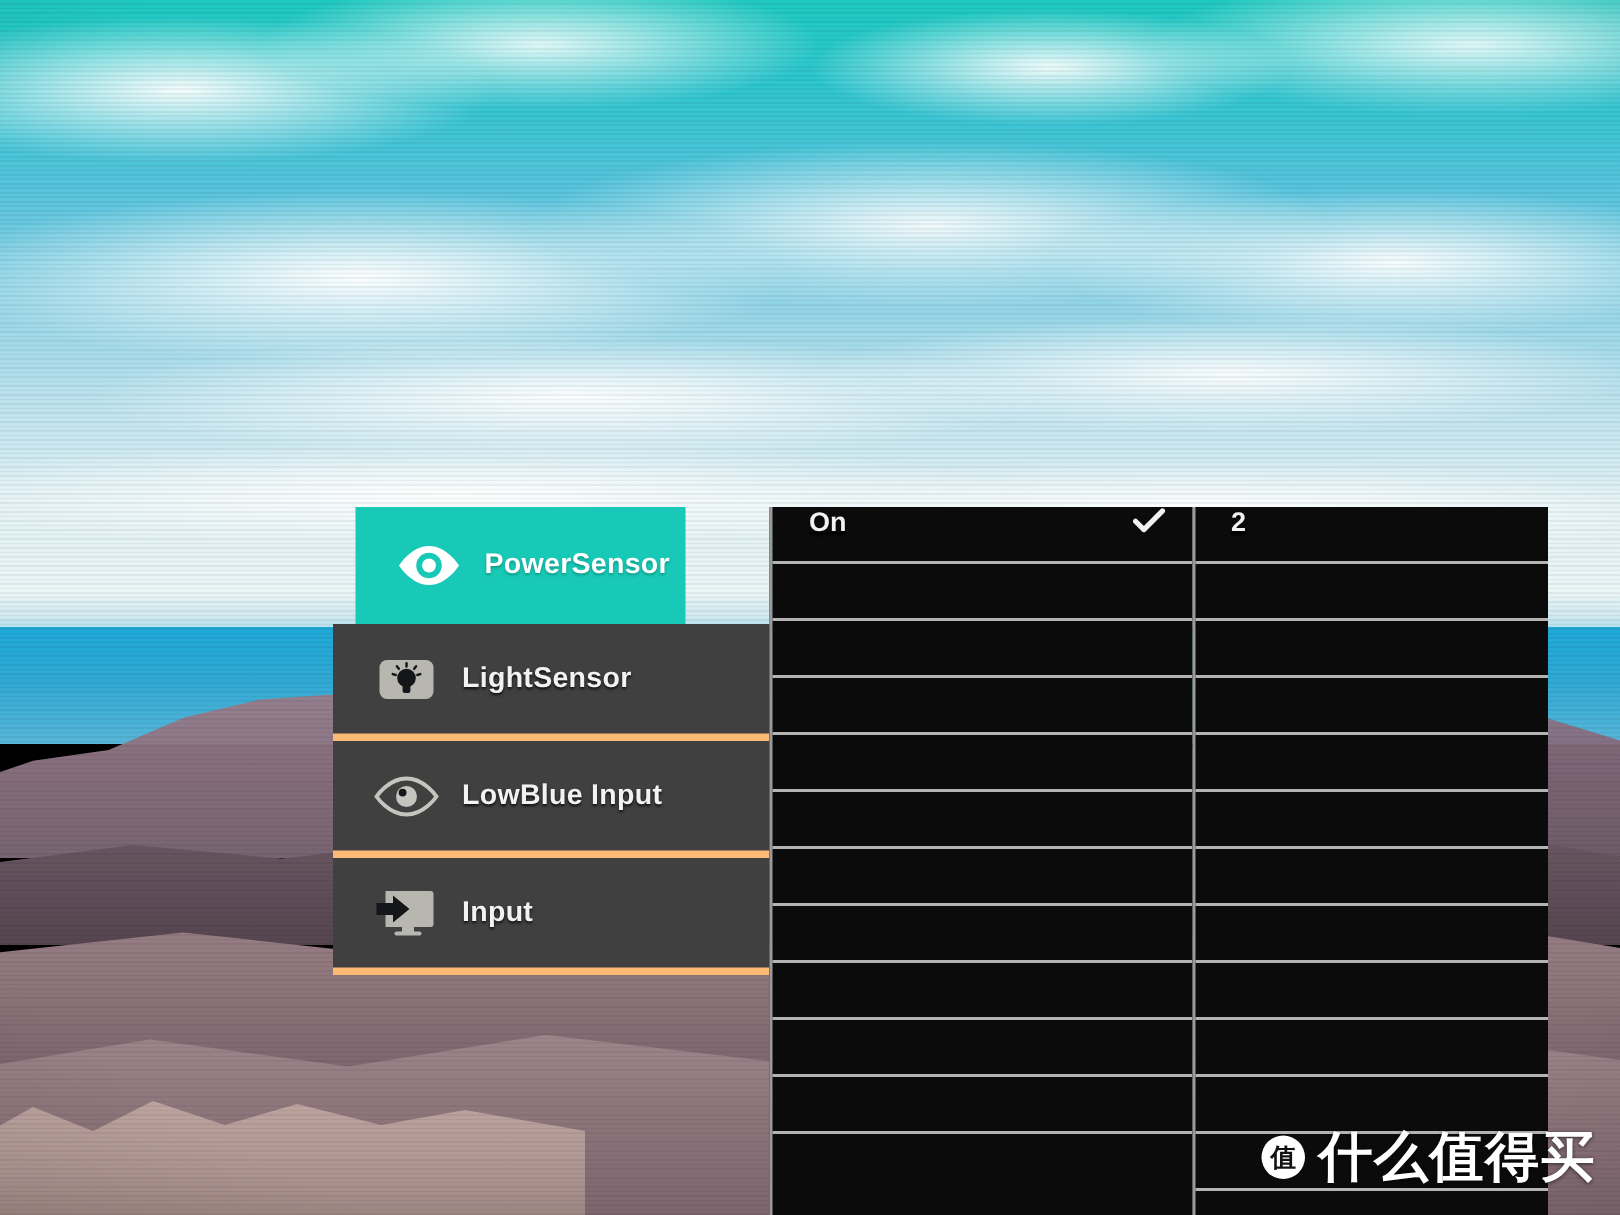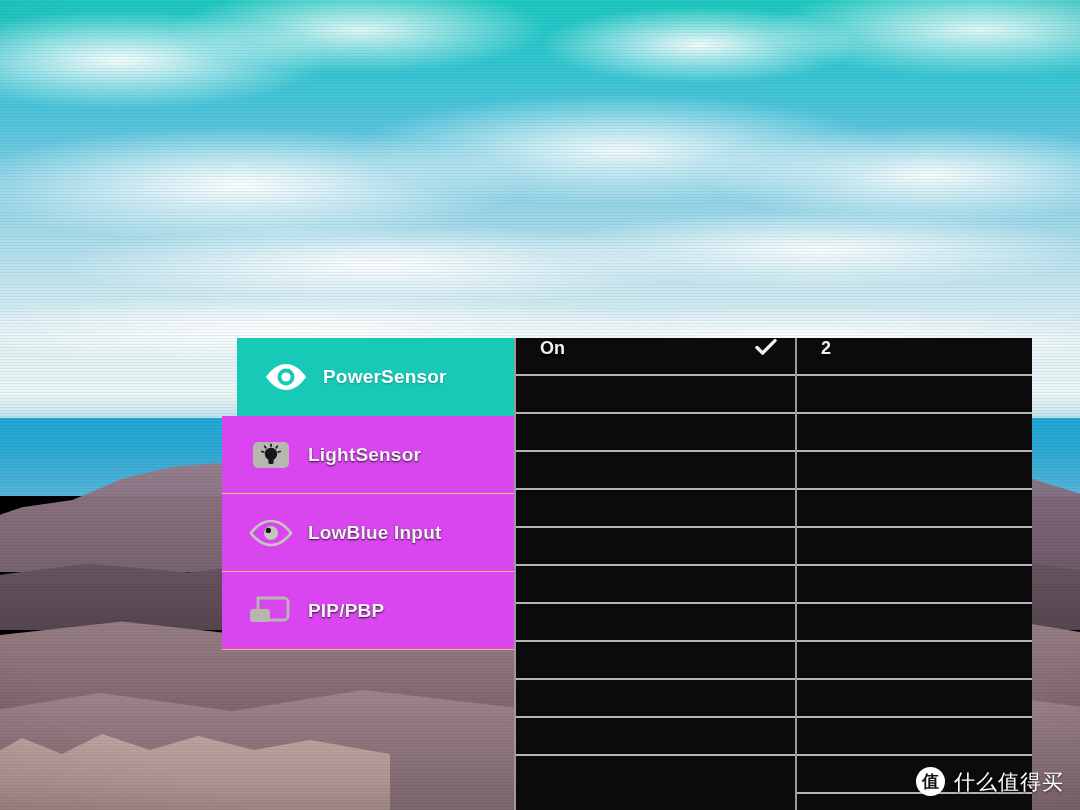--- a/index.html
+++ b/index.html
@@ -73,25 +73,25 @@
     opacity:.9;
   }
   .vignette{position:absolute;inset:0;background:radial-gradient(ellipse 110% 110% at 50% 45%, rgba(0,0,0,0) 55%, rgba(0,0,0,.22) 100%);}
   .scanline{position:absolute;inset:0;background:repeating-linear-gradient(0deg, rgba(0,0,0,.055) 0px, rgba(0,0,0,.055) 1px, rgba(255,255,255,0) 1px, rgba(255,255,255,0) 3px);}
 
   
   .osd{position:absolute;left:222px;top:338px;width:810px;height:472px;display:flex;}
 
   .col-left{width:292px;position:relative;}
   .menu-row{
-    position:relative;height:78px;background:#d946ef;
+    position:relative;height:78px;background:#404040;
     display:flex;align-items:center;padding-left:26px;box-sizing:border-box;
-    border-bottom:1px solid #fdba74;
-  }
-  .menu-row.active{background:#17c9b6;border-bottom:none;margin-left:15px;width:277px;}
+    border-bottom:5px solid #fdba74;
+  }
+  .menu-row.active{background:#17c9b6;border-bottom:none;margin-left:15px;width:220px;}
   .menu-row .ic{width:46px;height:40px;flex:0 0 46px;display:flex;align-items:center;justify-content:center;}
   .menu-row .lbl{
     color:#f2f2f2;font-size:19px;font-weight:700;letter-spacing:.2px;
     margin-left:14px;text-shadow:0 1px 2px rgba(0,0,0,.8);
   }
   .menu-row.active .lbl{color:#ffffff;text-shadow:0 1px 2px rgba(0,0,0,.25);}
 
   .col-mid{width:280px;position:relative;background:#0b0b0c;border-left:2px solid #9a9a9a;}
   .col-right{width:236px;position:relative;background:#0b0b0c;border-left:2px solid #9a9a9a;}
 
@@ -109,21 +109,21 @@
   .wm{
     position:absolute;right:16px;bottom:14px;display:flex;align-items:center;gap:9px;
     z-index:20;
   }
   .wm-badge{
     width:29px;height:29px;border-radius:50%;background:#fff;color:#111;
     display:flex;align-items:center;justify-content:center;
     font-size:17px;font-weight:700;font-family:"DejaVu Sans",sans-serif;
   }
   .wm-text{
-    color:#fff;font-size:21px;font-weight:400;letter-spacing:1px;
+    color:#fff;font-size:36px;font-weight:700;letter-spacing:1px;
     font-family:"DejaVu Sans",sans-serif;text-shadow:0 1px 3px rgba(0,0,0,.6);
   }
 </style>
 </head>
 <body>
 
 <div id="screen">
 
   <div class="bg">
     <div class="sky"></div>
@@ -177,32 +177,33 @@
         <span class="ic">
           <svg width="46" height="30" viewBox="0 0 46 30">
             <path d="M23 3C11 3 3 15 3 15s8 12 20 12 20-12 20-12S35 3 23 3z" fill="none" stroke="#c5c5bf" stroke-width="2.6"></path>
             <circle cx="23" cy="15" r="7" fill="#c5c5bf"></circle>
             <circle cx="20.4" cy="12.4" r="2.6" fill="#15161a"></circle>
           </svg>
         </span>
         <span class="lbl">LowBlue Input</span>
       </div>
 
-
-
       <div class="menu-row">
         <span class="ic">
-          <svg width="46" height="36" viewBox="0 0 46 36">
-            <path d="M10 5h26a4 4 0 0 1 4 4v14a4 4 0 0 1-4 4H10" fill="none" stroke="#b7b7b0" stroke-width="2.8" stroke-linecap="round"></path>
-            <path d="M10 5v22" fill="none" stroke="#b7b7b0" stroke-width="2.8" stroke-linecap="round"></path>
-            <rect x="2" y="16" width="20" height="13" rx="3" fill="#b7b7b0"></rect>
-          </svg>
-        </span>
-        <span class="lbl">PIP/PBP</span>
-      </div>
+          <svg width="44" height="38" viewBox="0 0 44 38">
+            <path d="M8 4h30a2 2 0 0 1 2 2v20a2 2 0 0 1-2 2H8z" fill="#b7b7b0"></path>
+            <rect x="19" y="28" width="8" height="3.4" fill="#b7b7b0"></rect>
+            <rect x="14" y="31" width="18" height="2.6" rx="1.3" fill="#b7b7b0"></rect>
+            <path d="M2 12h11V7l11 9-11 9v-5H2z" fill="#15161a"></path>
+          </svg>
+        </span>
+        <span class="lbl">Input</span>
+      </div>
+
+
     </div>
 
     <div class="col-mid">
       <div class="opt-row">
         <span class="otxt">On</span>
         <span class="check">
           <svg width="22" height="18" viewBox="0 0 22 18">
             <path d="M2 9.5l5.6 5.6L20 2.6" fill="none" stroke="#f2f2f2" stroke-width="3.4" stroke-linecap="round" stroke-linejoin="round"></path>
           </svg>
         </span>

